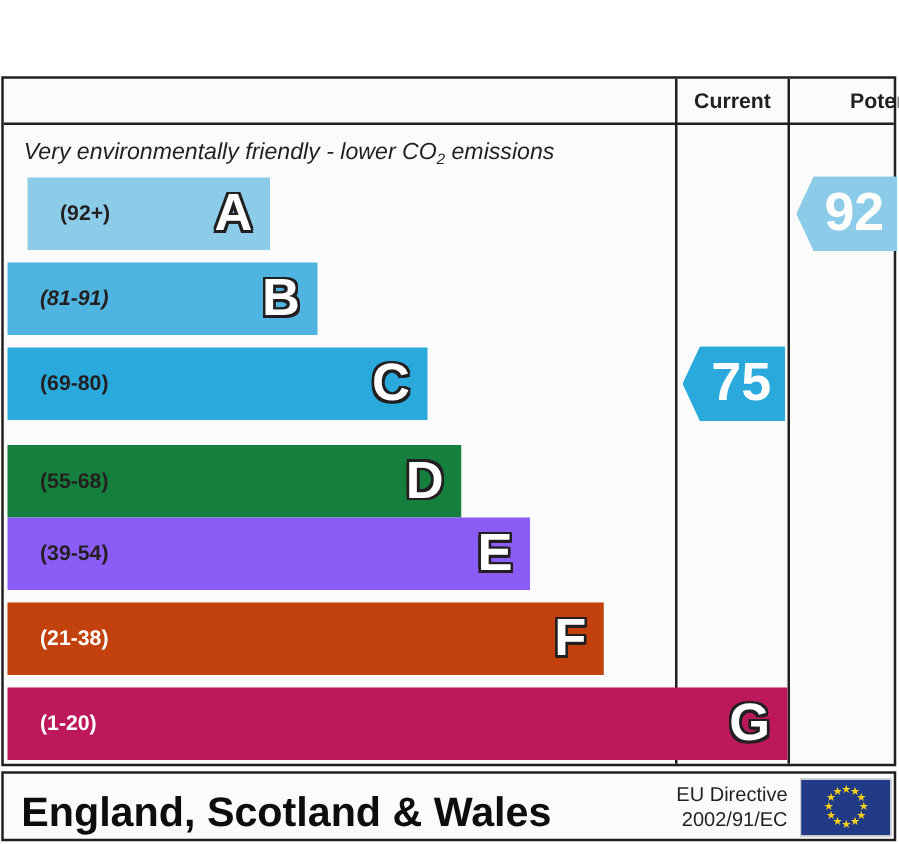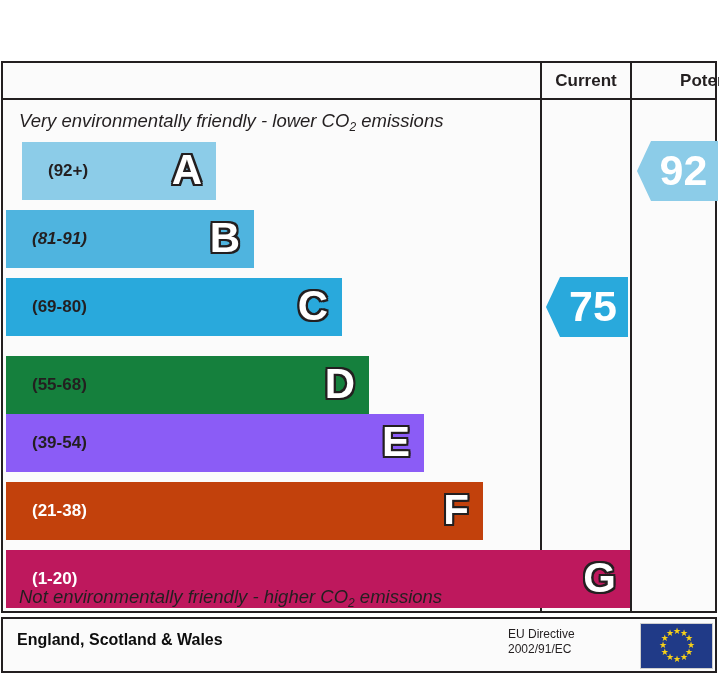--- a/index.html
+++ b/index.html
@@ -166,32 +166,32 @@
     width: 716px;
     height: 56px;
     border: 2px solid #231f20;
     box-sizing: border-box;
     background: #fbfbfb;
   }
   .footer-region {
     position: absolute;
     left: 14px;
     top: 12px;
-    font-size: 16px;
+    font-size: 33px;
     font-weight: bold;
     color: #0d0d0d;
     white-space: nowrap;
   }
   .footer-directive {
     position: absolute;
     left: 505px;
     top: 8px;
     width: 122px;
-    text-align: left;
-    font-size: 12px;
+    text-align: right;
+    font-size: 16px;
     color: #231f20;
     line-height: 1.25;
   }
   .eu-flag {
     position: absolute;
     left: 637px;
     top: 4px;
     width: 73px;
     height: 46px;
     background: #203A87;
@@ -264,21 +264,20 @@
 
     <div id="arrows-host">
         <div class="arrow" style="left: 543px; width: 82px; top: 214px; background: rgb(41, 169, 220);">
           <div class="arrow-val">75</div>
         </div>
         <div class="arrow" style="left: 634px; width: 81px; top: 78px; background: rgb(140, 204, 232);">
           <div class="arrow-val">92</div>
         </div>
       </div>
 
-    <div class="caption bottom"><span>Not environmentally friendly - higher CO</span><sub>2</sub><span> emissions</span></div>
   </div>
 
   <div class="footer-frame">
     <div class="footer-region">England, Scotland &amp; Wales</div>
     <div class="footer-directive">
       <div>EU Directive</div>
       <div>2002/91/EC</div>
     </div>
     <div class="eu-flag" id="eu-flag">
         <div class="eu-star" style="left: 36px; top: 8px;">

